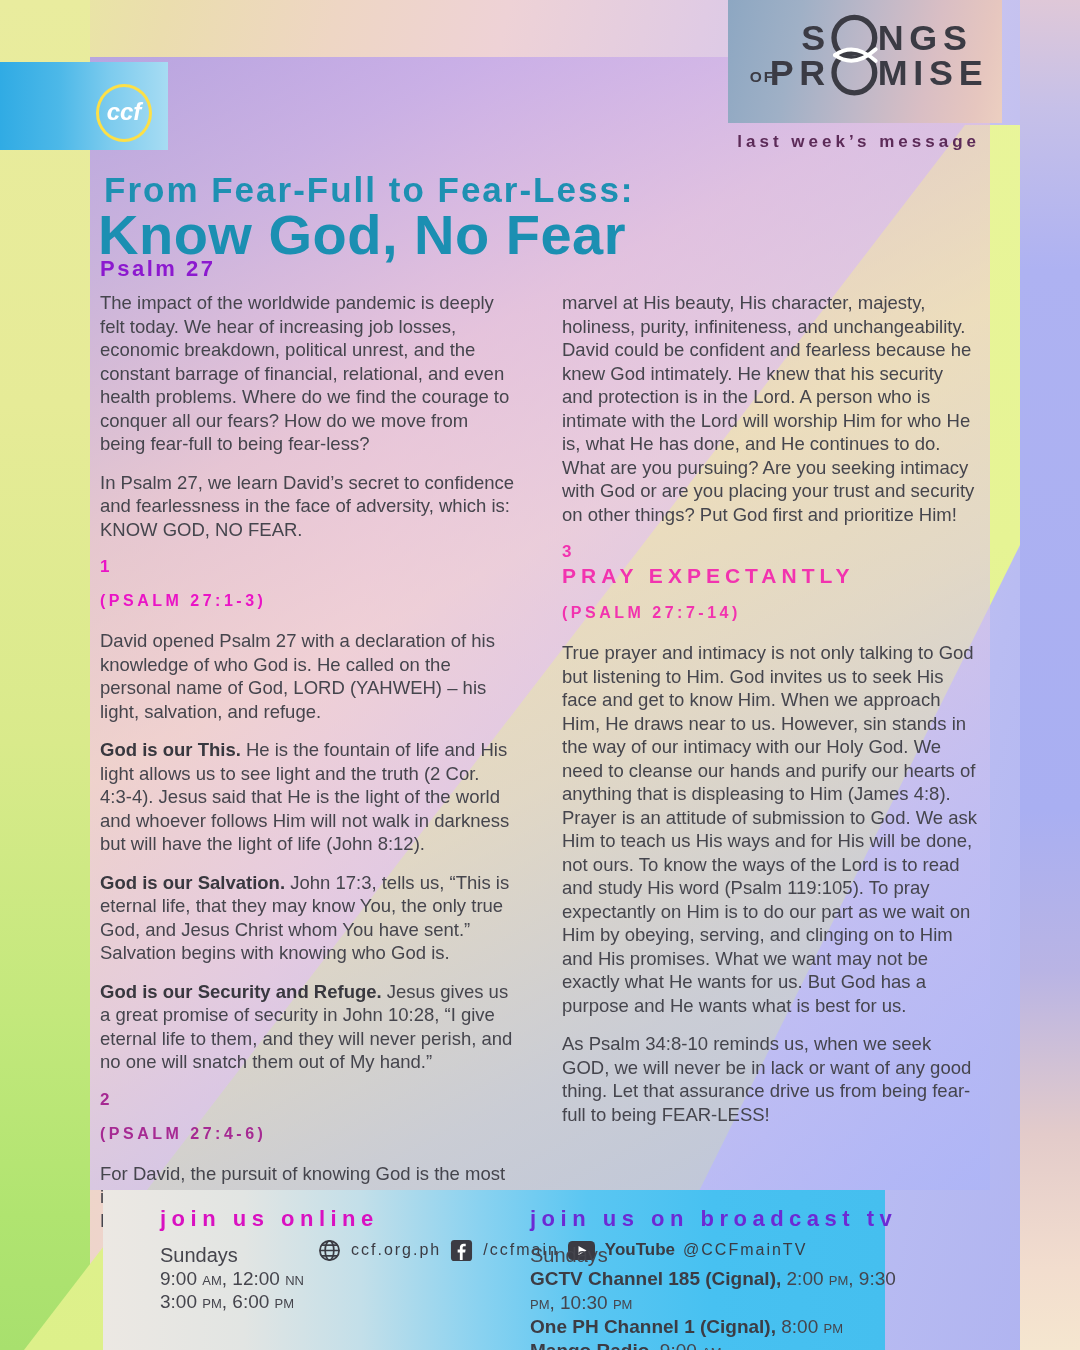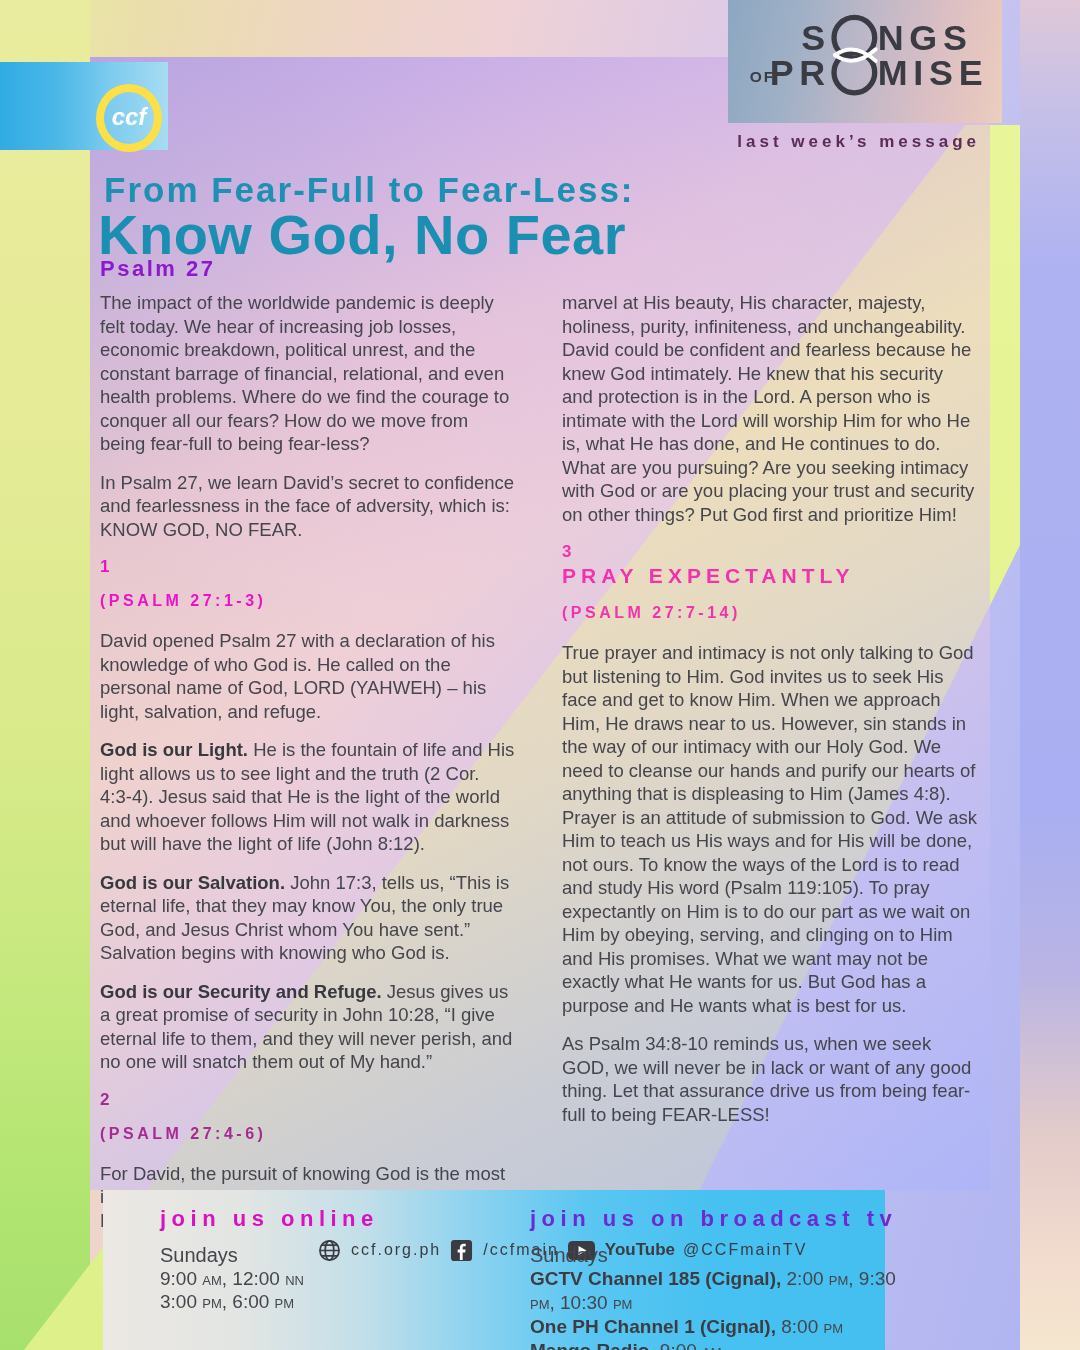--- a/index.html
+++ b/index.html
@@ -18,21 +18,21 @@
   .strip-right{position:absolute;left:1020px;top:0;width:60px;height:1350px;
     background:linear-gradient(180deg,#dfc8d8 0%,#c6c0e8 8%,#aeb2f2 20%,#a9aff2 60%,#b9b4e4 72%,#e3cbca 84%,#f2ddce 94%,#f5e6cf 100%);}
   .panel{position:absolute;left:90px;top:57px;width:900px;height:1133px;
     background:linear-gradient(152deg,rgba(170,148,240,.78) 0%,rgba(188,162,238,.72) 13%,
       rgba(226,188,221,.64) 30%,rgba(240,206,214,.60) 45%,rgba(224,199,229,.62) 60%,
       rgba(193,189,243,.70) 79%,rgba(172,180,248,.74) 100%);}
 
   
   .ccf-box{position:absolute;left:0;top:62px;width:168px;height:88px;
     background:linear-gradient(90deg,#30abe4 0%,#4cb8e8 35%,#7ccbee 65%,#a7dcf3 100%);}
-  .ccf-logo{position:absolute;left:96px;top:84px;width:50px;height:50px;border:8px solid #fde047;
+  .ccf-logo{position:absolute;left:96px;top:84px;width:50px;height:50px;border:3px solid #fde047;
     border-radius:50%;color:#fff;font-weight:bold;font-style:italic;font-size:24px;
     display:flex;align-items:center;justify-content:center;padding-bottom:2px;box-sizing:content-box;}
 
   
   .sop-box{position:absolute;left:728px;top:0;width:274px;height:123px;
     background:linear-gradient(102deg,#8da7c2 0%,#9fb0c6 25%,#bfb8c8 50%,#d9bec4 72%,#e6c6bf 90%,#eccfc0 100%);}
   .sop-svg{position:absolute;right:10px;top:9px;}
   .tagline{position:absolute;right:100px;top:132px;color:#5c2b58;font-weight:bold;
     font-size:17px;letter-spacing:4px;}
 
@@ -118,21 +118,21 @@
   <div class="subtitle">Psalm 27</div>
 
   <div class="col col-left">
     <p>The impact of the worldwide pandemic is deeply felt today. We hear of increasing job losses, economic breakdown, political unrest, and the constant barrage of financial, relational, and even health problems. Where do we find the courage to conquer all our fears? How do we move from being fear-full to being fear-less?</p>
     <p>In Psalm 27, we learn David’s secret to confidence and fearlessness in the face of adversity, which is: KNOW GOD, NO FEAR.</p>
     <div class="sec sec-1">
       <span class="num">1</span>
       <span class="ref">(PSALM 27:1-3)</span>
     </div>
     <p>David opened Psalm 27 with a declaration of his knowledge of who God is. He called on the personal name of God, LORD (YAHWEH) – his light, salvation, and refuge.</p>
-    <p><b class="lead">God is our Light.</b> <span>He is the fountain of life and His light allows us to see light and the truth (2 Cor. 4:3-4). Jesus said that He is the light of the world and whoever follows Him will not walk in darkness but will have the light of life (John 8:12).</span></p>
+    <p><b class="lead">God is our This.</b> <span>He is the fountain of life and His light allows us to see light and the truth (2 Cor. 4:3-4). Jesus said that He is the light of the world and whoever follows Him will not walk in darkness but will have the light of life (John 8:12).</span></p>
     <p><b class="lead">God is our Salvation.</b> <span>John 17:3, tells us, “This is eternal life, that they may know You, the only true God, and Jesus Christ whom You have sent.” Salvation begins with knowing who God is.</span></p>
     <p><b class="lead">God is our Security and Refuge.</b> <span>Jesus gives us a great promise of security in John 10:28, “I give eternal life to them, and they will never perish, and no one will snatch them out of My hand.”</span></p>
     <div class="sec sec-2">
       <span class="num">2</span>
       <span class="ref">(PSALM 27:4-6)</span>
     </div>
     <p>For David, the pursuit of knowing God is the most important thing in life. He desires to worship the Lord and meditate in His temple – to behold and</p>
   </div>
 
   <div class="col col-right">

